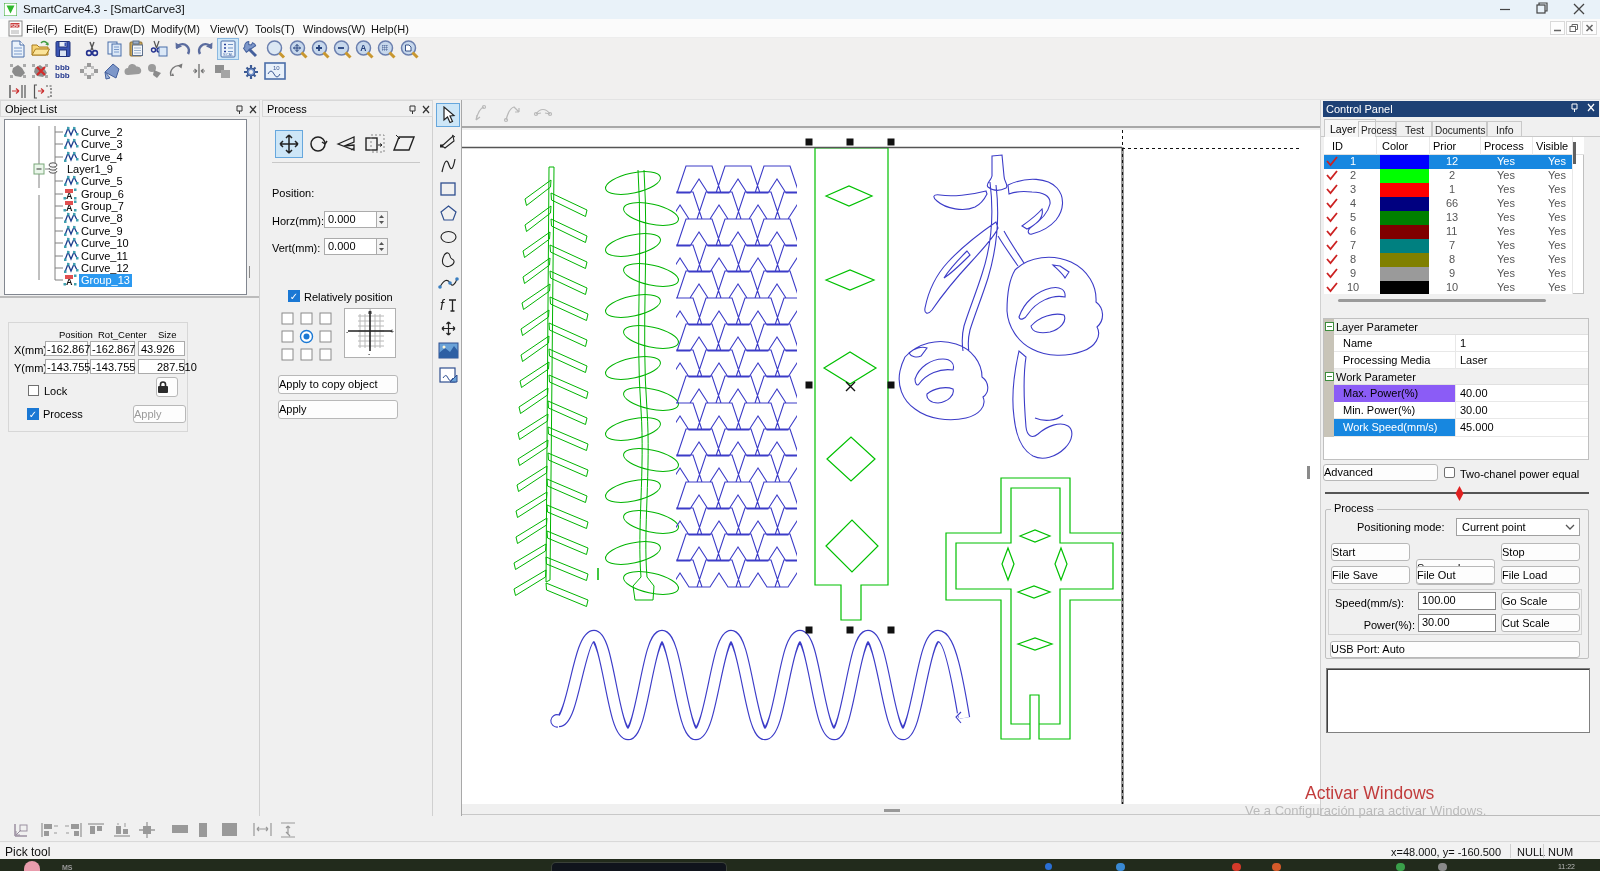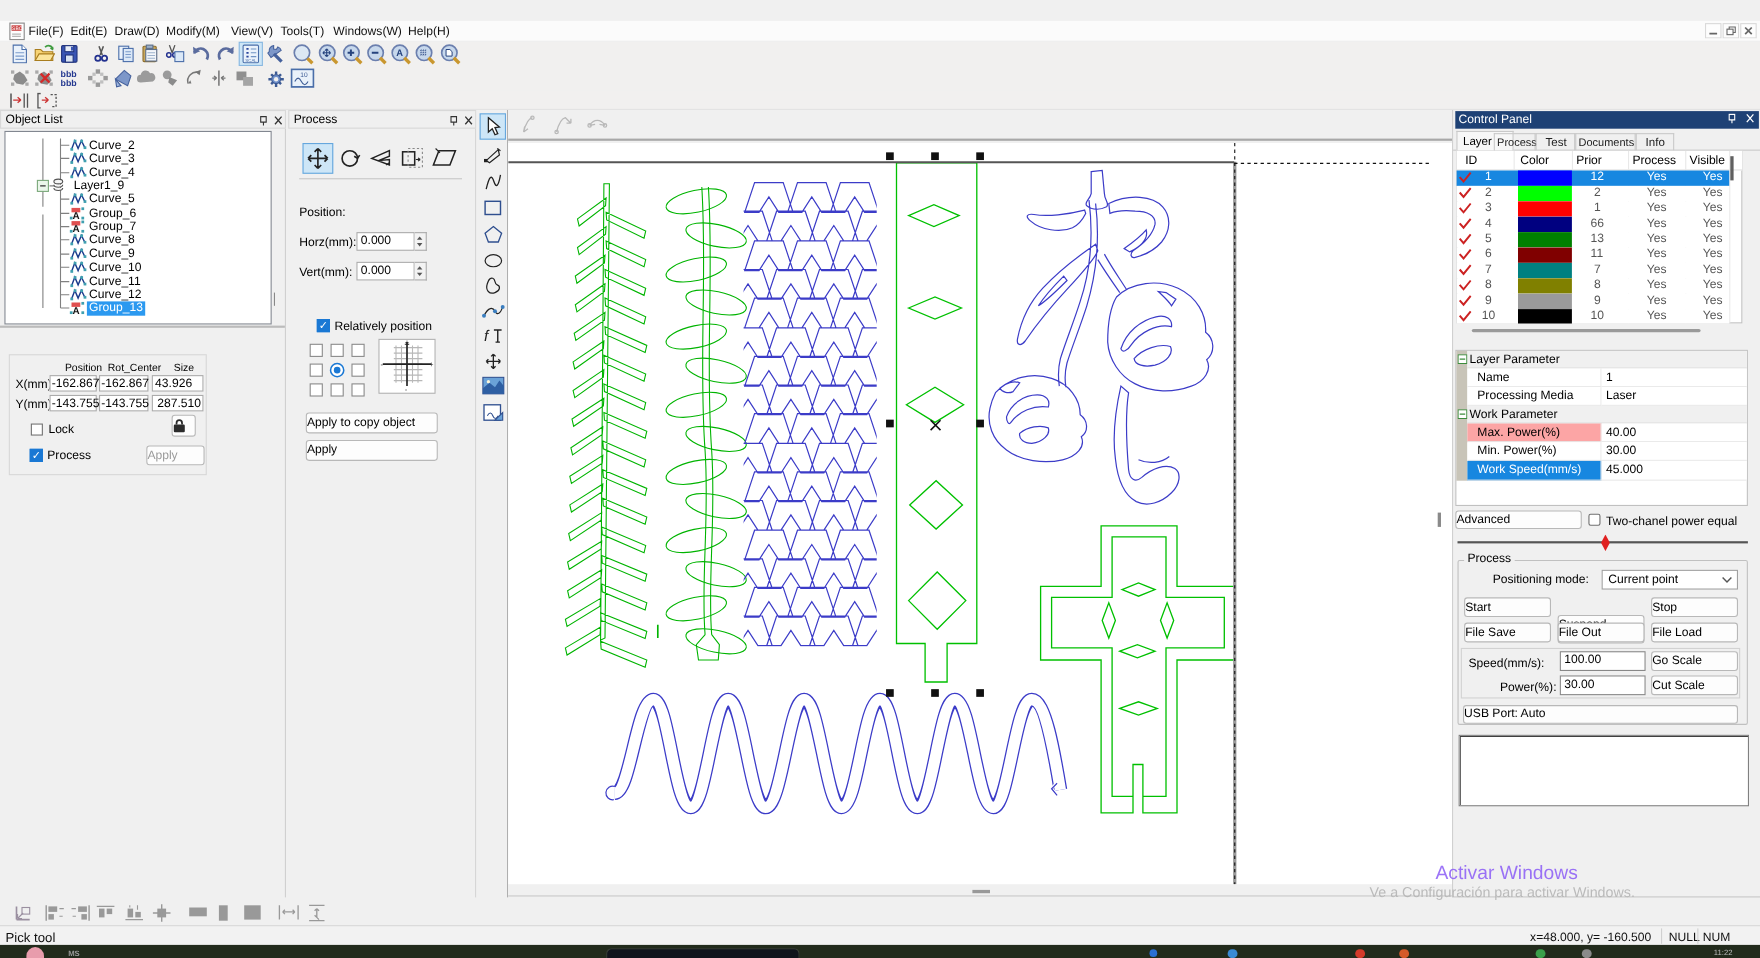--- a/index.html
+++ b/index.html
@@ -36,20 +36,33 @@
 .btn { position:absolute; background:#fdfdfd; border:1px solid #b8b8b8; border-radius:3px; font-size:11px; color:#000; text-align:left; }
 .inp { position:absolute; background:#fff; border:1px solid #ababab; font-size:11px; color:#000; padding:1px 3px; }
 .cb { position:absolute; width:11px; height:11px; background:#fff; border:1px solid #707070; }
 .cbchk { position:absolute; width:12px; height:12px; background:#1a78d4; border:1px solid #1a78d4; color:#fff; font-size:10px; line-height:11px; text-align:center;}
 .lbl { position:absolute; font-size:11px; color:#000; }
 </style>
 </head>
 <body>
 <div id="app">
 
+  <div id="titlebar" class="abs">
+    <svg class="abs" style="left:4px;top:3px" width="13" height="13">
+        <rect x="0" y="0" width="13" height="13" fill="#fff" stroke="#2aa52a"></rect>
+        <path d="M2.5 2.5 L6.5 10.5 L10.5 2.5 Z" fill="#2db82d"></path>
+      </svg>
+    <div id="titletext" class="abs">SmartCarve4.3 - [SmartCarve3]</div>
+    <svg class="abs" style="left:1490px;top:0" width="110" height="19">
+      <line x1="10" y1="9.5" x2="20" y2="9.5" stroke="#444" stroke-width="1.2"></line>
+      <rect x="47" y="5" width="8" height="8" fill="none" stroke="#444" stroke-width="1.2"></rect>
+      <path d="M49 5 v-2 h8 v8 h-2" fill="none" stroke="#444" stroke-width="1.2"></path>
+      <path d="M84 4 l10 10 M94 4 l-10 10" stroke="#444" stroke-width="1.3"></path>
+    </svg>
+  </div>
 
   <div id="menubar" class="abs">
     <svg class="abs" style="left:8px;top:1px" width="17" height="17">
         <rect x="1" y="1" width="13" height="15" fill="#fdfdfd" stroke="#888"></rect>
         <rect x="2.5" y="3" width="9" height="5" fill="#c94040"></rect>
         <text x="3" y="7.5" font-size="4.5" fill="#fff" font-family="Liberation Sans">SBC</text>
         <path d="M3 11 h8 M3 13 h8" stroke="#999" stroke-width="0.8"></path>
       </svg>
     <div class="menuitem" style="left:26px">File(F)</div>
     <div class="menuitem" style="left:64px">Edit(E)</div>
@@ -319,21 +332,21 @@
       <div class="lbl" style="left:59px;top:229px;font-size:9.5px">Position</div>
       <div class="lbl" style="left:98px;top:229px;font-size:9.5px">Rot_Center</div>
       <div class="lbl" style="left:158px;top:229px;font-size:9.5px">Size</div>
       <div class="lbl" style="left:14px;top:244px">X(mm)</div>
       <div class="lbl" style="left:14px;top:262px">Y(mm)</div>
       <div class="inp" style="left:45px;top:241px;width:43px;height:15px;padding:1px 1px">-162.867</div>
       <div class="inp" style="left:90px;top:241px;width:45px;height:15px;padding:1px 1px">-162.867</div>
       <div class="inp" style="left:138px;top:241px;width:47px;height:15px;padding:1px 2px">43.926</div>
       <div class="inp" style="left:45px;top:259px;width:43px;height:15px;padding:1px 1px">-143.755</div>
       <div class="inp" style="left:90px;top:259px;width:45px;height:15px;padding:1px 1px">-143.755</div>
-      <div class="inp" style="left:138px;top:259px;width:47px;height:15px;padding:1px 4px">287.510</div>
+      <div class="inp" style="left:138px;top:259px;width:47px;height:15px;padding:1px 18px">287.510</div>
       <div class="cb" style="left:28px;top:285px"></div>
       <div class="lbl" style="left:44px;top:285px">Lock</div>
       <div class="btn" style="left:156px;top:277px;width:22px;height:20px"><svg width="12" height="13" style="margin-top:3px">
             <rect x="1" y="5" width="10" height="7" rx="1" fill="#2b2b2b"></rect>
             <path d="M3.5 5 v-1.5 a2.5 2.5 0 0 1 5 0 V5" fill="none" stroke="#2b2b2b" stroke-width="1.6"></path>
           </svg></div>
       <div class="cbchk" style="left:27px;top:308px">✓</div>
       <div class="lbl" style="left:43px;top:308px">Process</div>
       <div class="btn" style="left:133px;top:305px;width:53px;height:18px;color:#9a9a9a;line-height:16px">Apply</div>
     </div>
@@ -676,21 +689,21 @@
         </svg>
         <div class="abs" style="left:10px;top:16px;width:122px;height:17px;background:#fff;color:#000;border-bottom:1px solid #e8e8e8;border-right:1px solid #e8e8e8;font-size:11px;padding:2px 0 0 9px">Name</div>
         <div class="abs" style="left:132px;top:16px;width:132px;height:17px;background:#fff;border-bottom:1px solid #e8e8e8;font-size:11px;padding:2px 0 0 4px">1</div>
         <div class="abs" style="left:10px;top:33px;width:122px;height:17px;background:#fff;color:#000;border-bottom:1px solid #e8e8e8;border-right:1px solid #e8e8e8;font-size:11px;padding:2px 0 0 9px">Processing Media</div>
         <div class="abs" style="left:132px;top:33px;width:132px;height:17px;background:#fff;border-bottom:1px solid #e8e8e8;font-size:11px;padding:2px 0 0 4px">Laser</div>
         <div class="abs" style="left:10px;top:50px;width:254px;height:16px;background:#f0f0f0;border-bottom:1px solid #e0e0e0;font-size:11px;padding:2px 0 0 2px">Work Parameter</div>
         <svg class="abs" style="left:1px;top:53px" width="9" height="9">
           <rect x="0.5" y="0.5" width="8" height="8" fill="#fff" stroke="#3c8c3c"></rect>
           <line x1="2" y1="4.5" x2="7" y2="4.5" stroke="#3c8c3c"></line>
         </svg>
-        <div class="abs" style="left:10px;top:66px;width:122px;height:17px;background:#fca5a5;color:#000;border-bottom:1px solid #e8e8e8;border-right:1px solid #e8e8e8;font-size:11px;padding:2px 0 0 9px">Max. Power(%)</div>
+        <div class="abs" style="left:10px;top:66px;width:122px;height:32px;background:#8b5cf6;color:#000;border-bottom:1px solid #e8e8e8;border-right:1px solid #e8e8e8;font-size:11px;padding:2px 0 0 9px">Max. Power(%)</div>
         <div class="abs" style="left:132px;top:66px;width:132px;height:17px;background:#fff;border-bottom:1px solid #e8e8e8;font-size:11px;padding:2px 0 0 4px">40.00</div>
         <div class="abs" style="left:10px;top:83px;width:122px;height:17px;background:#fff;color:#000;border-bottom:1px solid #e8e8e8;border-right:1px solid #e8e8e8;font-size:11px;padding:2px 0 0 9px">Min. Power(%)</div>
         <div class="abs" style="left:132px;top:83px;width:132px;height:17px;background:#fff;border-bottom:1px solid #e8e8e8;font-size:11px;padding:2px 0 0 4px">30.00</div>
         <div class="abs" style="left:10px;top:100px;width:122px;height:18px;background:#1787e0;color:#fff;border-bottom:1px solid #e8e8e8;border-right:1px solid #e8e8e8;font-size:11px;padding:2px 0 0 9px">Work Speed(mm/s)</div>
         <div class="abs" style="left:132px;top:100px;width:132px;height:18px;background:#fff;border-bottom:1px solid #e8e8e8;font-size:11px;padding:2px 0 0 4px">45.000</div>
       </div>
 
     <div class="btn" style="left:2px;top:364px;width:115px;height:17px;line-height:15px">Advanced</div>
     <div class="cb" style="left:123px;top:367px;border-radius:2px"></div>
     <div class="lbl" style="left:139px;top:368px">Two-chanel power equal</div>
@@ -787,15 +800,15 @@
       <div class="abs" style="left:551px;top:3px;width:176px;height:9px;border-radius:5px 5px 0 0;background:#10141c;border:1px solid #3a4038;border-bottom:none"></div>
       <div class="abs" style="left:1045px;top:4px;width:7px;height:7px;border-radius:4px;background:#2a6fd4"></div>
       <div class="abs" style="left:1116px;top:4px;width:9px;height:8px;border-radius:4px;background:#3a8ad4"></div>
       <div class="abs" style="left:1232px;top:4px;width:9px;height:8px;border-radius:4px;background:#d43a2a"></div>
       <div class="abs" style="left:1272px;top:4px;width:9px;height:8px;border-radius:4px;background:#d45a2a"></div>
       <div class="abs" style="left:1396px;top:4px;width:9px;height:8px;border-radius:4px;background:#3aa04a"></div>
       <div class="abs" style="left:1438px;top:4px;width:9px;height:8px;border-radius:4px;background:#8a8a8a"></div>
       <div class="abs" style="left:1558px;top:4px;color:#bbb;font-size:7px">11:22</div>
     </div>
 
-  <div class="abs" style="left:1305px;top:783px;font-size:17.5px;color:#8b5cf6;opacity:.85">Activar Windows</div>
+  <div class="abs" style="left:1305px;top:783px;font-size:17.5px;color:#b91c1c;opacity:.85">Activar Windows</div>
   <div class="abs" style="left:1245px;top:803px;font-size:13px;color:#b5b5b5;opacity:.9">Ve a Configuración para activar Windows.</div>
 </div>
 
 </body></html>

